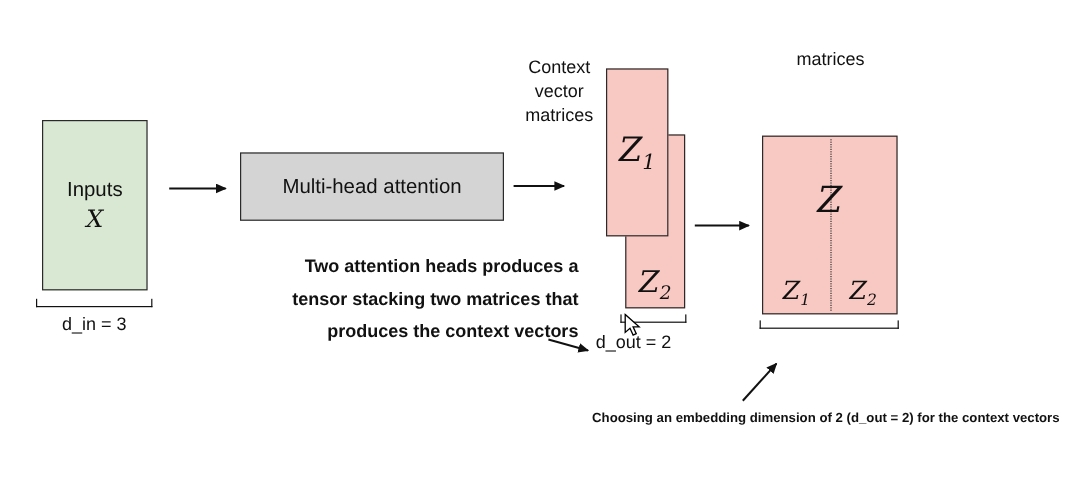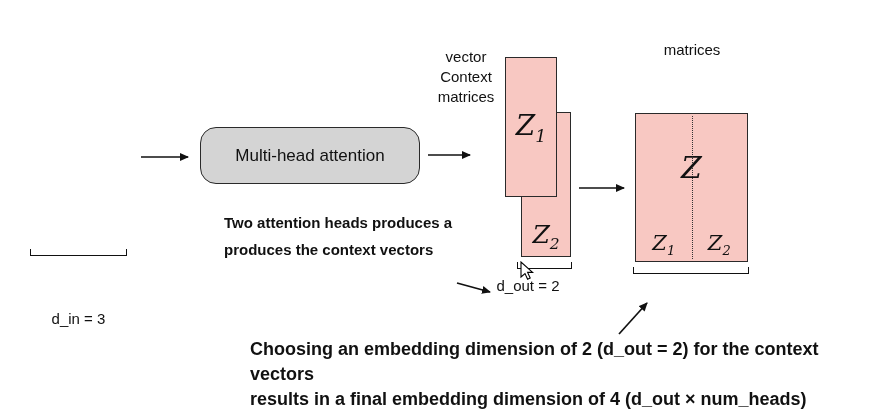--- a/index.html
+++ b/index.html
@@ -8,21 +8,21 @@
   .arrows{position:absolute;left:0;top:0;pointer-events:none;z-index:6;}
   .arrow-line{stroke:var(--arrow,#111);stroke-width:1.7;fill:none;}
   #arrowhead path{fill:var(--arrow,#111);}
   .box{position:absolute;border:1.5px solid #2a2a2a;box-sizing:border-box;}
   .inputs-box{left:35px;top:100px;width:88px;height:142px;background:var(--input-fill,#d9e8d2);
       display:flex;flex-direction:column;align-items:center;justify-content:center;gap:2px;}
   .inputs-label{font-size:17px;}
   .math{font-family:"DejaVu Serif",serif;font-style:italic;}
   .x-symbol{font-size:20px;}
   .mha-box{left:200px;top:127px;width:220px;height:57px;background:var(--mha-fill,#d4d4d4);
-      border-radius:16px;display:flex;align-items:center;justify-content:center;font-size:17px;}
+      border-radius:0;display:flex;align-items:center;justify-content:center;font-size:17px;}
   .matrix{background:var(--matrix-fill,#f8c8c2);}
   .z1-box{left:505px;top:57px;width:52px;height:140px;z-index:3;
       display:flex;align-items:center;justify-content:center;}
   .z2-box{left:521px;top:112px;width:50px;height:145px;z-index:2;}
   .z-label{font-size:28px;}
   .z2-label{position:absolute;bottom:3px;left:0;width:100%;text-align:center;font-size:25px;}
   .concat-box{left:635px;top:113px;width:113px;height:149px;}
   .divider{position:absolute;left:50%;top:2px;bottom:2px;border-left:1.6px dotted #333;}
   .z-big{position:absolute;top:36px;left:0;width:100%;text-align:center;font-size:30px;}
   .z-small{position:absolute;bottom:3px;width:50%;text-align:center;font-size:21px;}
@@ -31,56 +31,60 @@
   sub{font-size:62%;}
   .caption{position:absolute;text-align:center;font-size:15px;line-height:20px;}
   #cap-context{left:425px;top:47px;width:82px;}
   #cap-concat{left:630px;top:40px;width:124px;}
   .bracket{position:absolute;height:7px;box-sizing:border-box;
       border-left:1.5px solid #111;border-right:1.5px solid #111;border-bottom:1.5px solid #111;}
   #br-din{left:30px;top:249px;width:97px;}
   #br-dout2{left:517px;top:262px;width:55px;}
   #br-dout4{left:633px;top:267px;width:116px;}
   .dim-label{position:absolute;font-size:15px;text-align:center;}
-  #lbl-din{left:30px;top:262px;width:97px;margin-top:48px;}
+  #lbl-din{left:30px;top:262px;width:97px;}
   #lbl-dout2{left:487px;top:277px;width:82px;}
   #lbl-dout4{left:641px;top:280px;width:100px;}
-  .annotation{position:absolute;font-weight:700;text-align:left;}
+  .annotation{position:absolute;font-weight:700;text-align:right;}
   #ann-stacking{left:224px;top:209px;width:258px;font-size:15px;line-height:27px;}
-  #ann-embedding{left:250px;top:337px;width:633px;font-size:18px;line-height:25px;}
+  #ann-embedding{left:250px;top:337px;width:633px;font-size:11px;line-height:25px;}
   .cursor-icon{position:absolute;left:520px;top:261px;z-index:8;}
 </style>
 </head>
 <body>
 
 <div class="canvas">
 
   <svg class="arrows" width="889" height="413">
     <defs>
       <marker id="arrowhead" markerWidth="10" markerHeight="9" refX="8" refY="4" orient="auto" markerUnits="userSpaceOnUse">
         <path d="M0,0 L9,4 L0,8 Z"></path>
       </marker>
     </defs>
     <line class="arrow-line" x1="141" y1="157" x2="188" y2="157" marker-end="url(#arrowhead)"></line>
     <line class="arrow-line" x1="428" y1="155" x2="470" y2="155" marker-end="url(#arrowhead)"></line>
     <line class="arrow-line" x1="579" y1="188" x2="624" y2="188" marker-end="url(#arrowhead)"></line>
     <line class="arrow-line" x1="457" y1="283" x2="490" y2="292" marker-end="url(#arrowhead)"></line>
     <line class="arrow-line" x1="619" y1="334" x2="647" y2="303" marker-end="url(#arrowhead)"></line>
   </svg>
 
+  <div class="box inputs-box">
+    <div class="inputs-label">Inputs</div>
+    <div class="math x-symbol">X</div>
+  </div>
   <div class="bracket" id="br-din"></div>
   <div class="dim-label" id="lbl-din">d_in = 3</div>
 
   <div class="box mha-box">
     <span>Multi-head attention</span>
   </div>
 
   <div class="caption" id="cap-context">
+    <div>Context</div>
     <div>vector</div>
-    <div>Context</div>
     <div>matrices</div>
   </div>
 
   <div class="box matrix z2-box">
     <div class="math z2-label"><span>Z</span><sub>2</sub></div>
   </div>
   <div class="box matrix z1-box">
     <div class="math z-label"><span>Z</span><sub>1</sub></div>
   </div>
 
@@ -99,21 +103,21 @@
     <div class="divider"></div>
     <div class="math z-big">Z</div>
     <div class="math z-small left"><span>Z</span><sub>1</sub></div>
     <div class="math z-small right"><span>Z</span><sub>2</sub></div>
   </div>
 
   <div class="bracket" id="br-dout4"></div>
 
   <div class="annotation" id="ann-stacking">
     <div>Two attention heads produces a</div>
+    <div>tensor stacking two matrices that</div>
     <div>produces the context vectors</div>
   </div>
 
   <div class="annotation" id="ann-embedding">
     <div>Choosing an embedding dimension of 2 (d_out = 2) for the context vectors</div>
-    <div>results in a final embedding dimension of 4 (d_out × num_heads)</div>
   </div>
 
 </div>
 
 </body></html>

